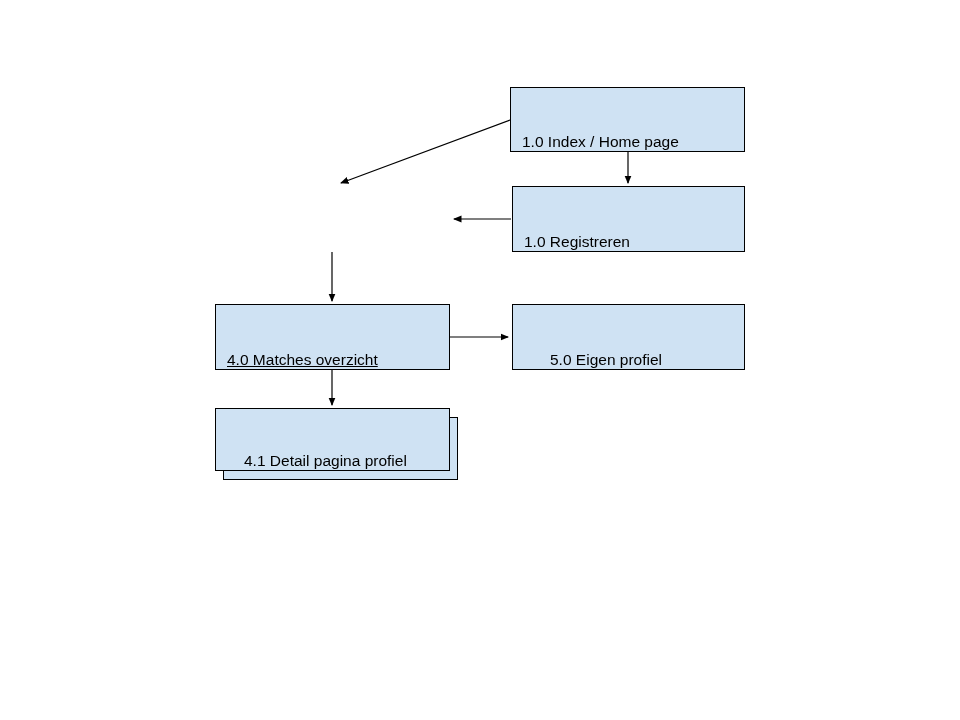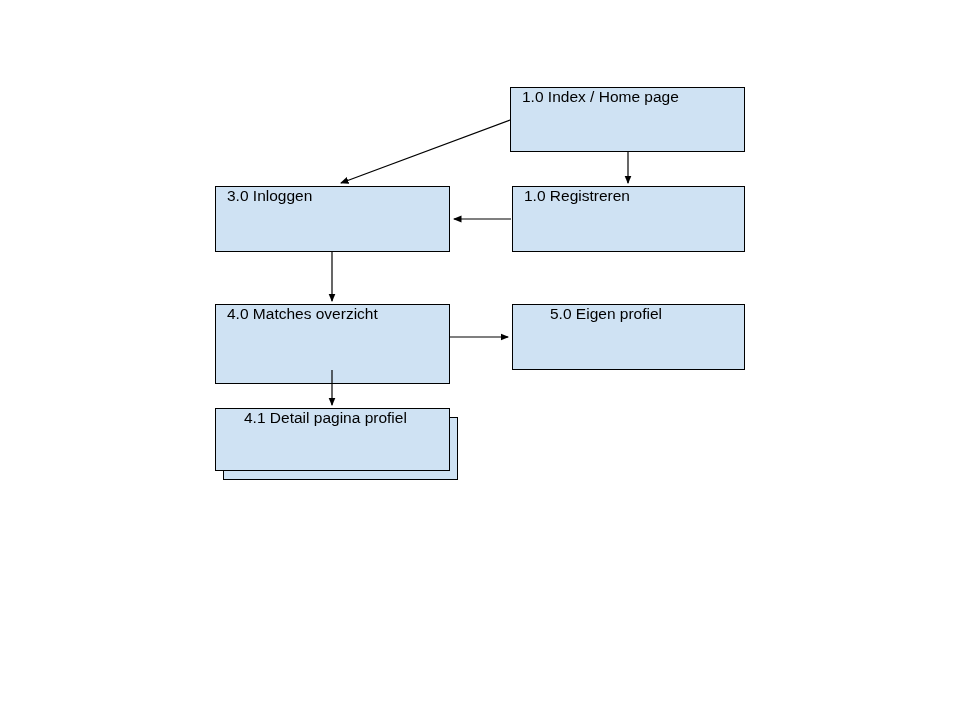--- a/index.html
+++ b/index.html
@@ -14,21 +14,21 @@
     background: #ffffff;
     font-family: "Liberation Sans", sans-serif;
     overflow: hidden;
   }
   .node {
     position: absolute;
     box-sizing: border-box;
     background: #cfe2f3;
     border: 1px solid #000000;
     display: flex;
-    align-items: flex-start;
+    align-items: flex-end;
     padding-left: 11px;
     font-size: 15.5px;
     color: #000000;
     white-space: nowrap;
     z-index: 2;
   }
   .node-shadow {
     position: absolute;
     box-sizing: border-box;
     background: #cfe2f3;
@@ -53,25 +53,22 @@
   <div class="node-shadow" style="left:223px; top:417px; width:235px; height:63px;"></div>
 
   <div class="node" style="left:510px; top:87px;  width:235px; height:65px;">
     <span>1.0 Index / Home page</span>
   </div>
 
   <div class="node" style="left:512px; top:186px; width:233px; height:66px;">
     <span>1.0 Registreren</span>
   </div>
 
-  <div class="node" style="left:215px; top:186px; width:235px; height:66px;">
-    <span>3.0 Inloggen</span>
-  </div>
 
-  <div class="node" style="left:215px; top:304px; width:235px; height:80px;">
+  <div class="node" style="left:215px; top:304px; width:235px; height:66px;text-decoration:underline;">
     <span>4.0 Matches overzicht</span>
   </div>
 
   <div class="node" style="left:512px; top:304px; width:233px; height:66px;padding-left:37px;">
     <span>5.0 Eigen profiel</span>
   </div>
 
   <div class="node" style="left:215px; top:408px; width:235px; height:63px;padding-left:28px;">
     <span>4.1 Detail pagina profiel</span>
   </div>

